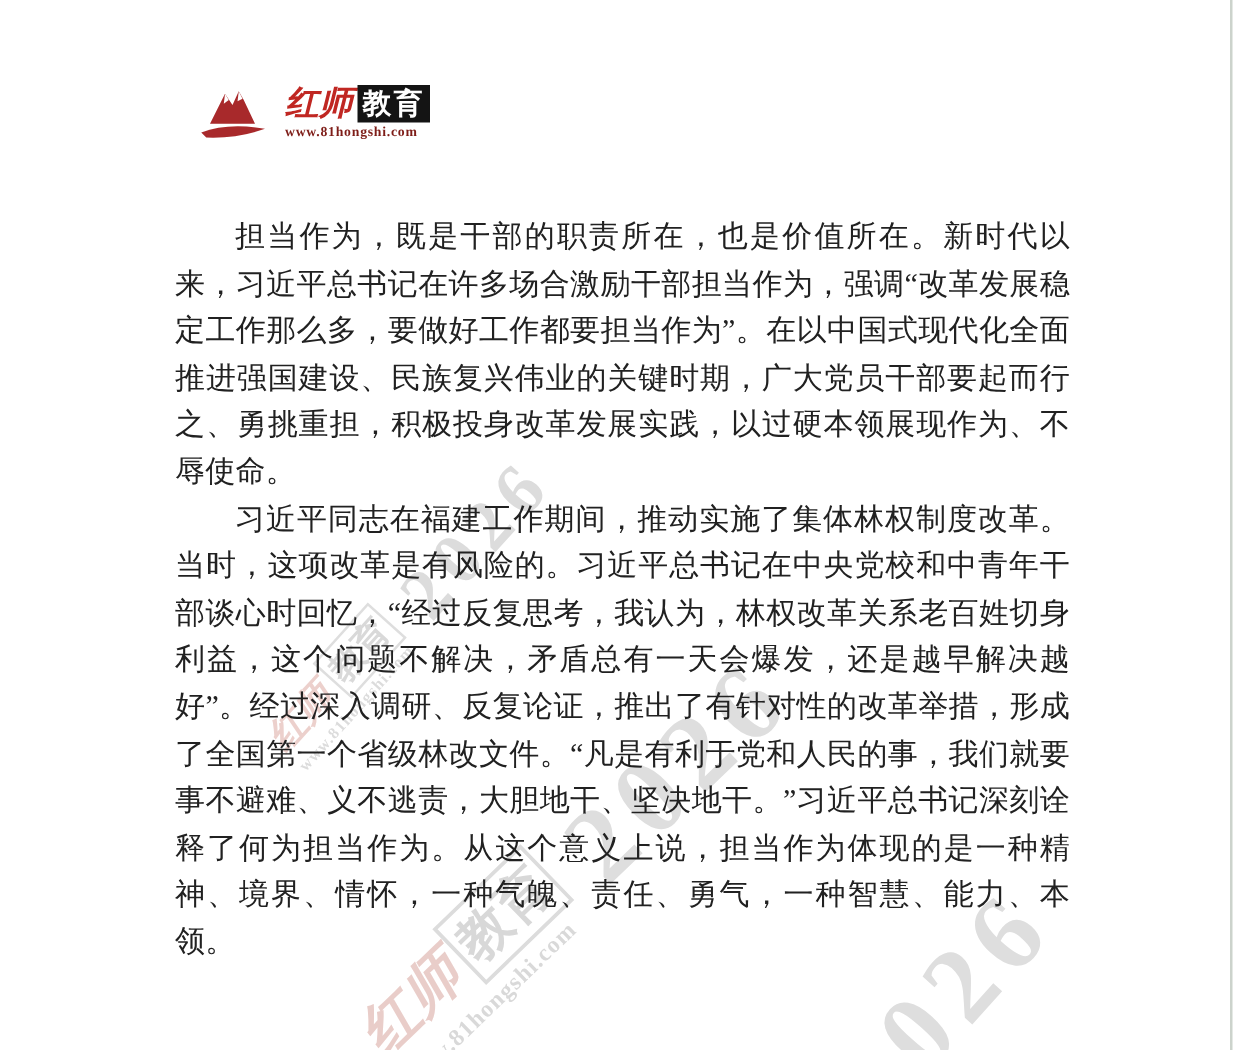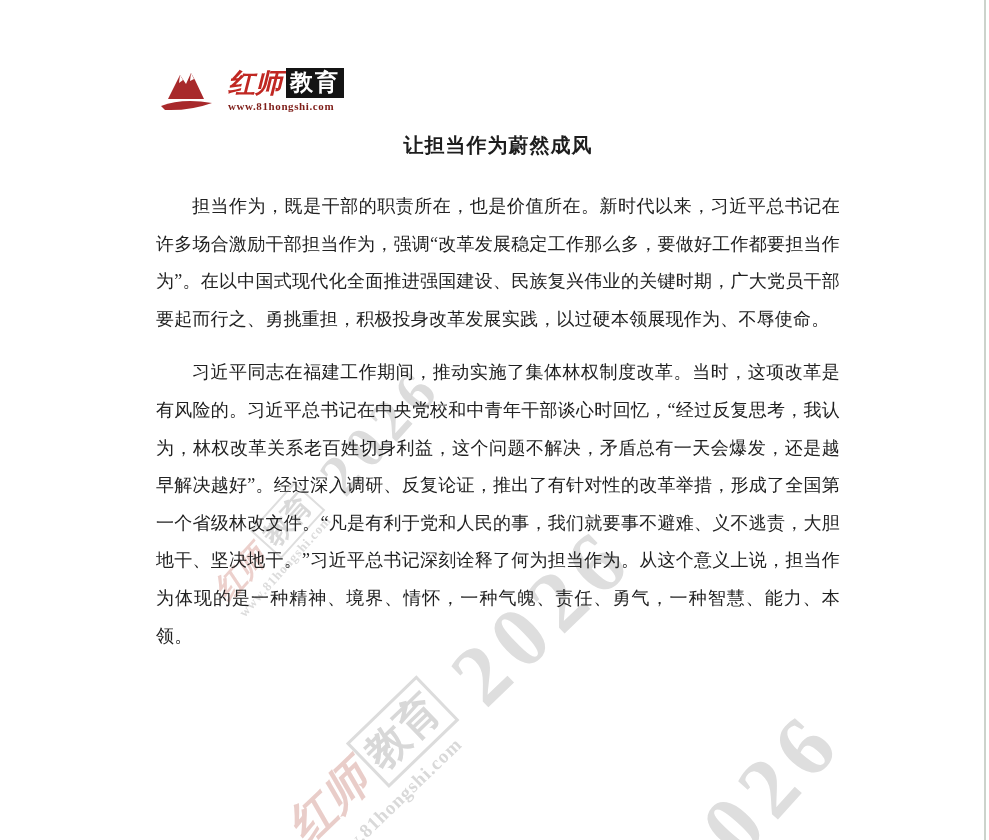--- a/index.html
+++ b/index.html
@@ -29,21 +29,21 @@
   .logo-brandline{display:flex;align-items:center;gap:4px;}
   .logo-script{font-size:27px;line-height:28px;font-style:italic;font-weight:bold;color:#c02722;
                font-family:"DejaVu Serif","Liberation Serif",serif;}
   .logo-block{font-size:23px;line-height:23px;font-weight:bold;color:#ffffff;background:#141414;
               padding:3px 4px 4px 4px;letter-spacing:2px;}
   .logo-url{font-size:11px;font-weight:bold;color:#7e1d18;letter-spacing:0.6px;margin-top:2px;}
   
   .doc-title{position:absolute;left:140px;top:132px;width:716px;z-index:1;text-align:center;
              font-size:20px;font-weight:bold;color:#1d1d1d;letter-spacing:1px;}
   .doc-body{position:absolute;left:140px;top:172px;width:716px;z-index:1;color:#212121;}
-  .doc-body p{margin:16px;font-size:18px;line-height:37.6px;text-align:justify;text-indent:2em;
+  .doc-body p{margin:0;font-size:24px;line-height:37.6px;text-align:justify;text-indent:2em;
               letter-spacing:0.2px;}
 </style>
 </head>
 <body>
 
 <div class="stage">
 
   <div class="wm wm-g1">
     <span class="wm-col">
       <span class="wm-row">
@@ -87,21 +87,20 @@
     </span>
     <span class="logo-text">
       <span class="logo-brandline">
         <span class="logo-script">红师</span>
         <span class="logo-block">教育</span>
       </span>
       <span class="logo-url">www.81hongshi.com</span>
     </span>
   </div>
 
-  <div class="doc-title">让担当作为蔚然成风</div>
 
   <div class="doc-body">
     <p>担当作为，既是干部的职责所在，也是价值所在。新时代以来，习近平总书记在许多场合激励干部担当作为，强调“改革发展稳定工作那么多，要做好工作都要担当作为”。在以中国式现代化全面推进强国建设、民族复兴伟业的关键时期，广大党员干部要起而行之、勇挑重担，积极投身改革发展实践，以过硬本领展现作为、不辱使命。</p>
     <p>习近平同志在福建工作期间，推动实施了集体林权制度改革。当时，这项改革是有风险的。习近平总书记在中央党校和中青年干部谈心时回忆，“经过反复思考，我认为，林权改革关系老百姓切身利益，这个问题不解决，矛盾总有一天会爆发，还是越早解决越好”。经过深入调研、反复论证，推出了有针对性的改革举措，形成了全国第一个省级林改文件。“凡是有利于党和人民的事，我们就要事不避难、义不逃责，大胆地干、坚决地干。”习近平总书记深刻诠释了何为担当作为。从这个意义上说，担当作为体现的是一种精神、境界、情怀，一种气魄、责任、勇气，一种智慧、能力、本领。</p>
   </div>
 
   <div class="page-edge"></div>
 
 </div>
 

